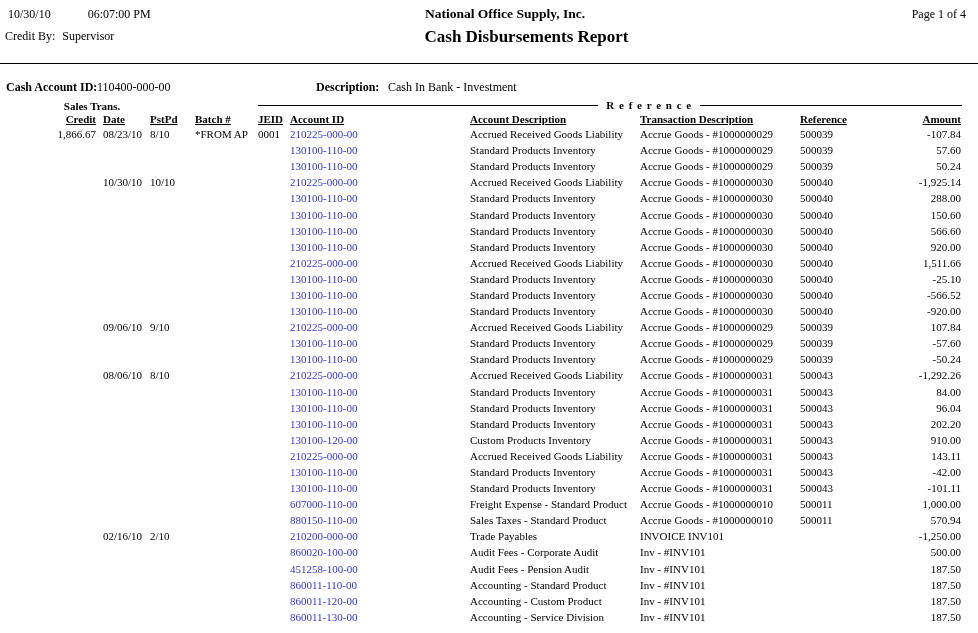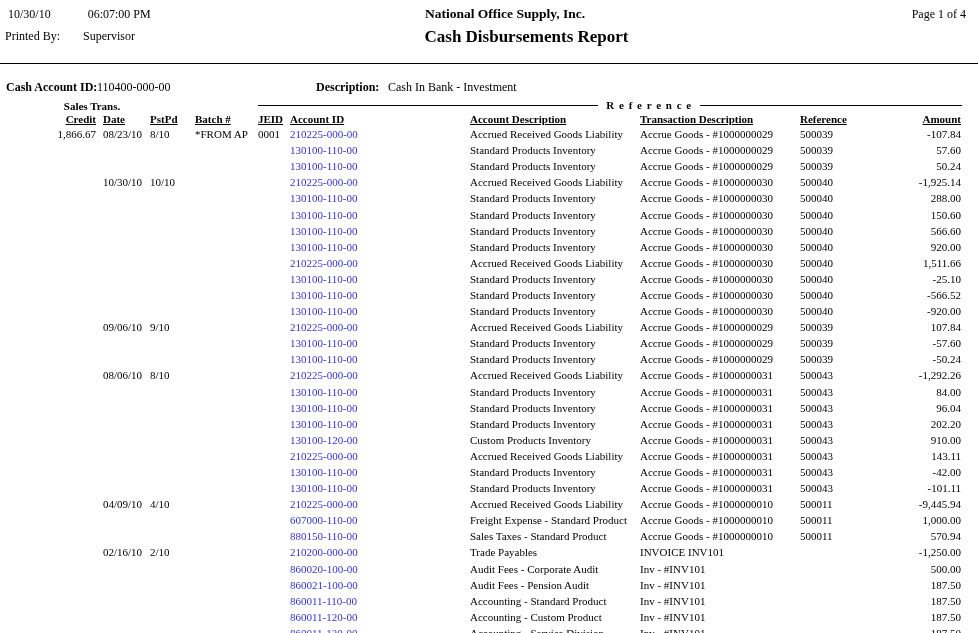--- a/index.html
+++ b/index.html
@@ -5,21 +5,21 @@
   * { margin:0; padding:0; box-sizing:border-box; }
   html,body { background:#ffffff; }
   body { font-family:"Liberation Serif","DejaVu Serif",serif; color:#000; }
   .page { width:978px; height:633px; background:#fff; position:relative; overflow:hidden; }
 
   
   .top { position:relative; height:64px; border-bottom:1px solid #000; }
   .top-left { position:absolute; left:8px; top:7px; font-size:12px; white-space:nowrap; }
   .top-left .time { margin-left:34px; }
   .printed-by { position:absolute; left:5px; top:29px; font-size:12px; white-space:nowrap; }
-  .printed-by .val { margin-left:20px; }
+  .printed-by .val { margin-left:4px; }
   .top-center { position:absolute; left:0; right:0; top:6px; text-align:center;padding-left:32px; }
   .company { font-size:13.5px; font-weight:bold; }
   .report-title { font-size:17px; font-weight:bold; margin-top:5px;margin-left:43px; }
   .top-right { position:absolute; right:12px; top:7px; font-size:12px; }
 
   
   .account-line { position:relative; height:15px; margin-top:16px; font-size:12px; }
   .account-line span { position:absolute; top:0; white-space:nowrap; }
   .lbl-cash { left:6px; font-weight:bold; }
   .val-cash { left:97px; }
@@ -53,21 +53,21 @@
 <body>
 
 <div class="page">
 
   <div class="top">
     <div class="top-left">
       <span>10/30/10</span>
       <span class="time">06:07:00 PM</span>
     </div>
     <div class="printed-by">
-      <span>Printed By:</span>
+      <span>Credit By:</span>
       <span class="val">Supervisor</span>
     </div>
     <div class="top-center">
       <div class="company">National Office Supply, Inc.</div>
       <div class="report-title">Cash Disbursements Report</div>
     </div>
     <div class="top-right">Page 1 of 4</div>
   </div>
 
   <div class="account-line">
@@ -385,32 +385,20 @@
           <td class="col-batch"></td>
           <td class="col-jeid"></td>
           <td class="col-account-id link">130100-110-00</td>
           <td class="col-account-desc">Standard Products Inventory</td>
           <td class="col-trans-desc">Accrue Goods - #1000000031</td>
           <td class="col-reference">500043</td>
           <td class="col-amount">-101.11</td>
         </tr>
         <tr>
           <td class="col-credit"></td>
-          <td class="col-date">04/09/10</td>
-          <td class="col-pstpd">4/10</td>
-          <td class="col-batch"></td>
-          <td class="col-jeid"></td>
-          <td class="col-account-id link">210225-000-00</td>
-          <td class="col-account-desc">Accrued Received Goods Liability</td>
-          <td class="col-trans-desc">Accrue Goods - #1000000010</td>
-          <td class="col-reference">500011</td>
-          <td class="col-amount">-9,445.94</td>
-        </tr>
-        <tr>
-          <td class="col-credit"></td>
           <td class="col-date"></td>
           <td class="col-pstpd"></td>
           <td class="col-batch"></td>
           <td class="col-jeid"></td>
           <td class="col-account-id link">607000-110-00</td>
           <td class="col-account-desc">Freight Expense - Standard Product</td>
           <td class="col-trans-desc">Accrue Goods - #1000000010</td>
           <td class="col-reference">500011</td>
           <td class="col-amount">1,000.00</td>
         </tr>
@@ -449,21 +437,21 @@
           <td class="col-trans-desc">Inv - #INV101</td>
           <td class="col-reference"></td>
           <td class="col-amount">500.00</td>
         </tr>
         <tr>
           <td class="col-credit"></td>
           <td class="col-date"></td>
           <td class="col-pstpd"></td>
           <td class="col-batch"></td>
           <td class="col-jeid"></td>
-          <td class="col-account-id link">860021-100-00</td>
+          <td class="col-account-id link">451258-100-00</td>
           <td class="col-account-desc">Audit Fees - Pension Audit</td>
           <td class="col-trans-desc">Inv - #INV101</td>
           <td class="col-reference"></td>
           <td class="col-amount">187.50</td>
         </tr>
         <tr>
           <td class="col-credit"></td>
           <td class="col-date"></td>
           <td class="col-pstpd"></td>
           <td class="col-batch"></td>

